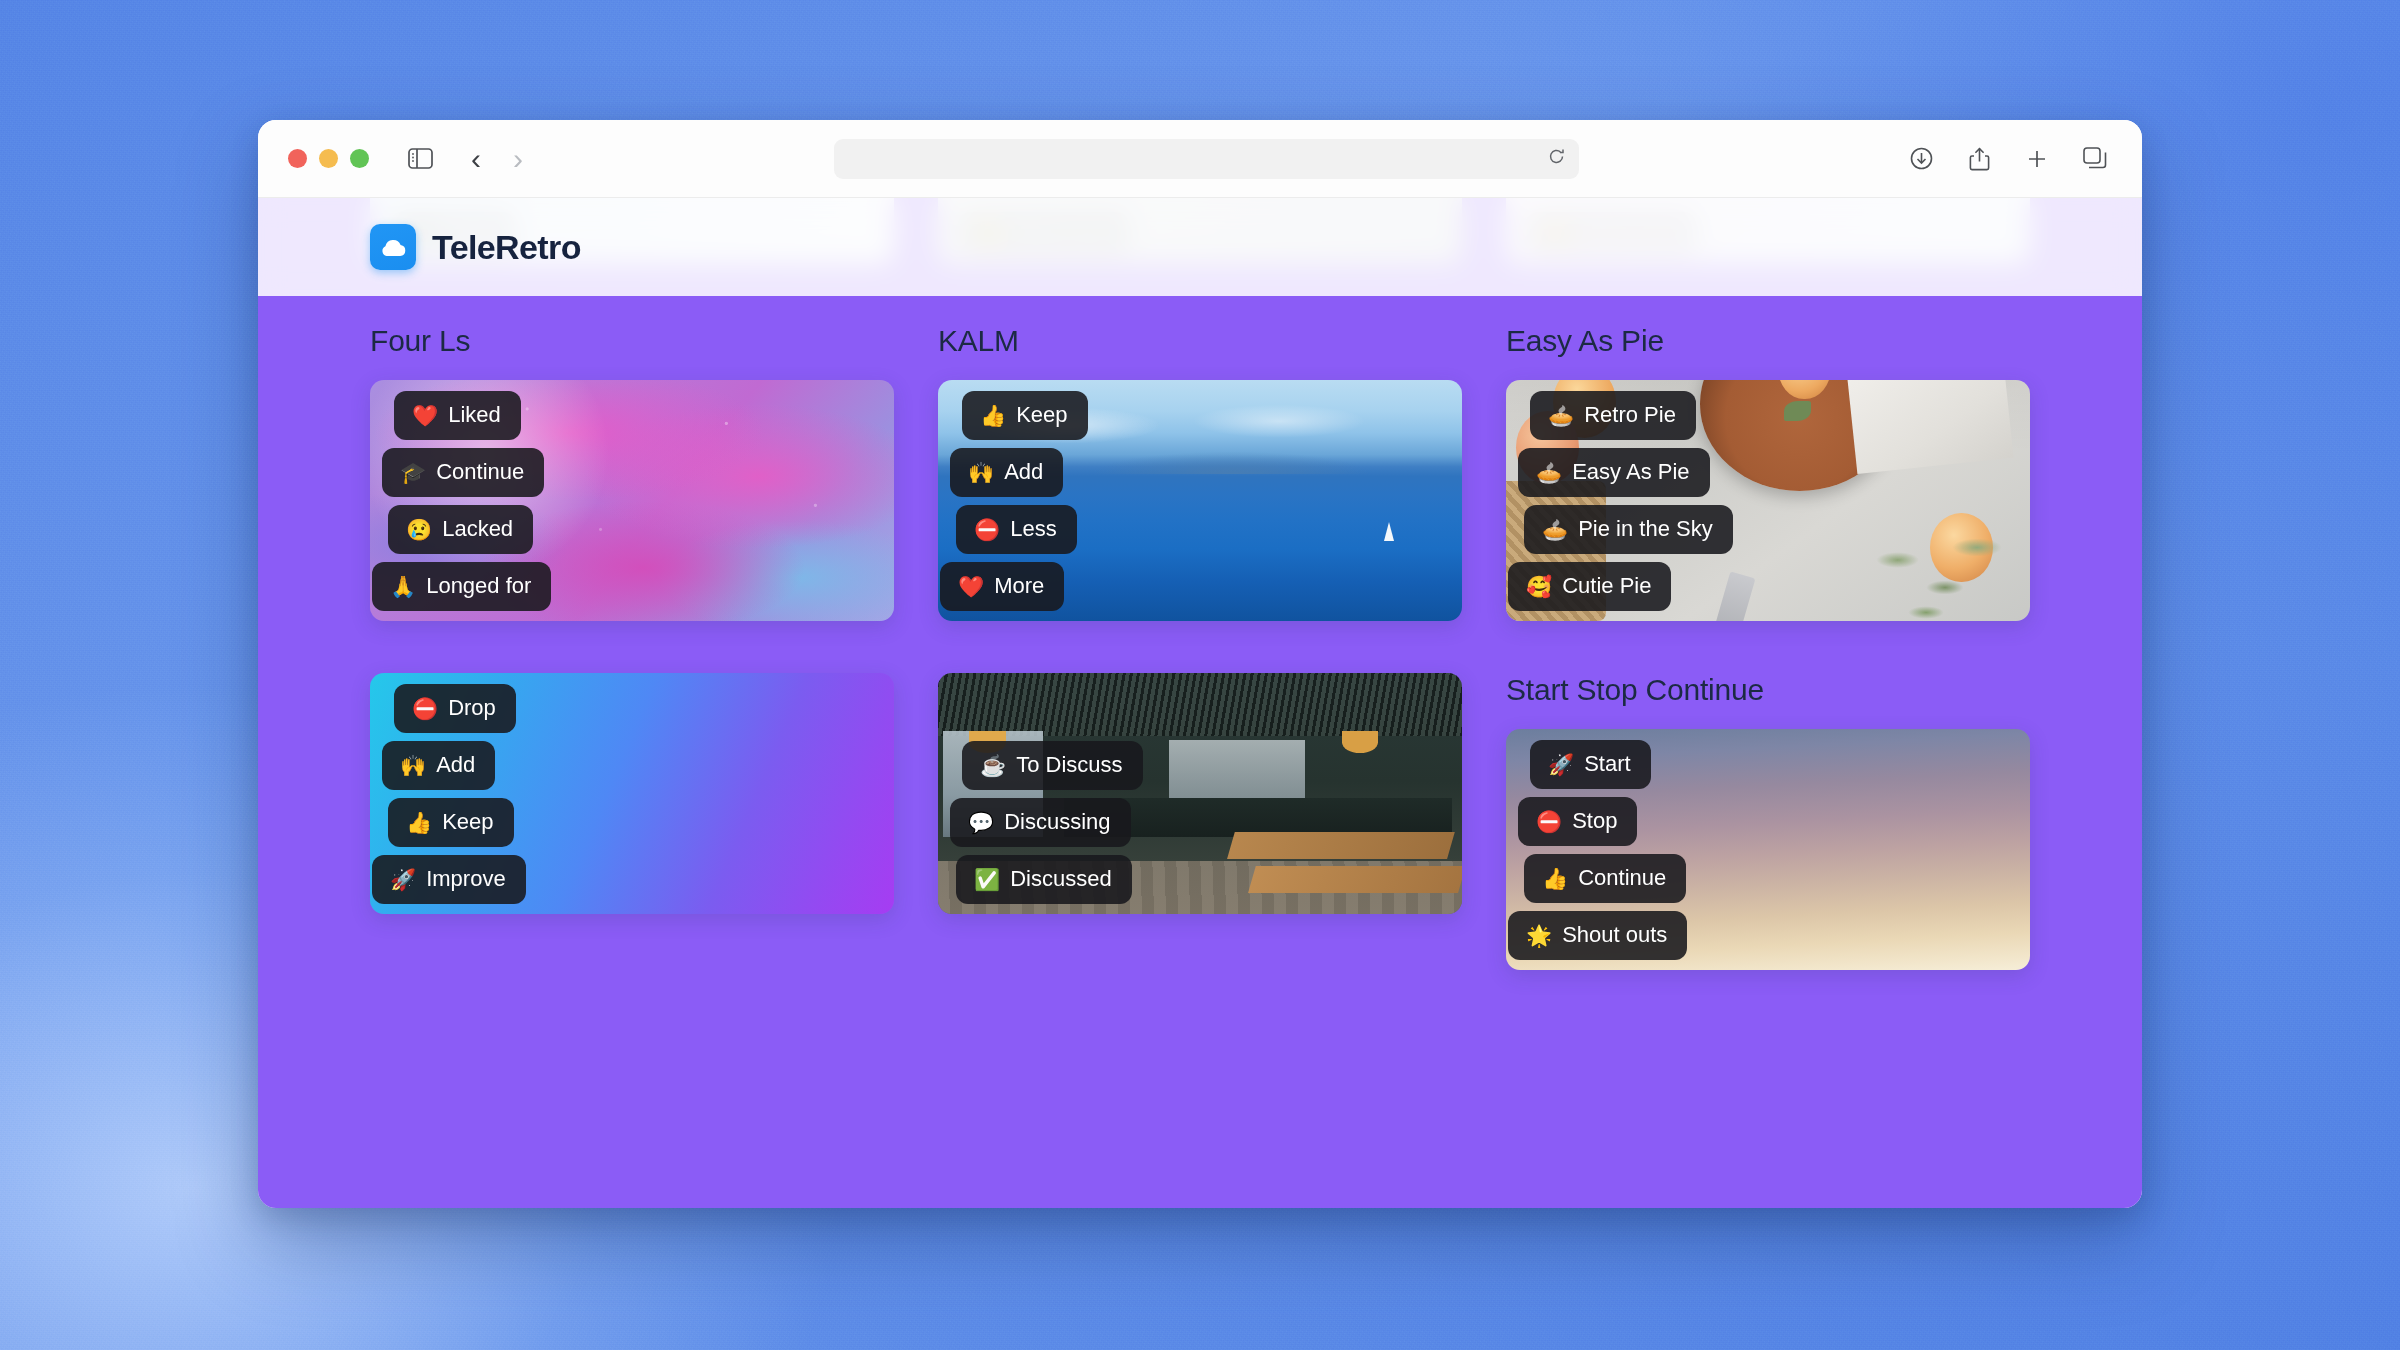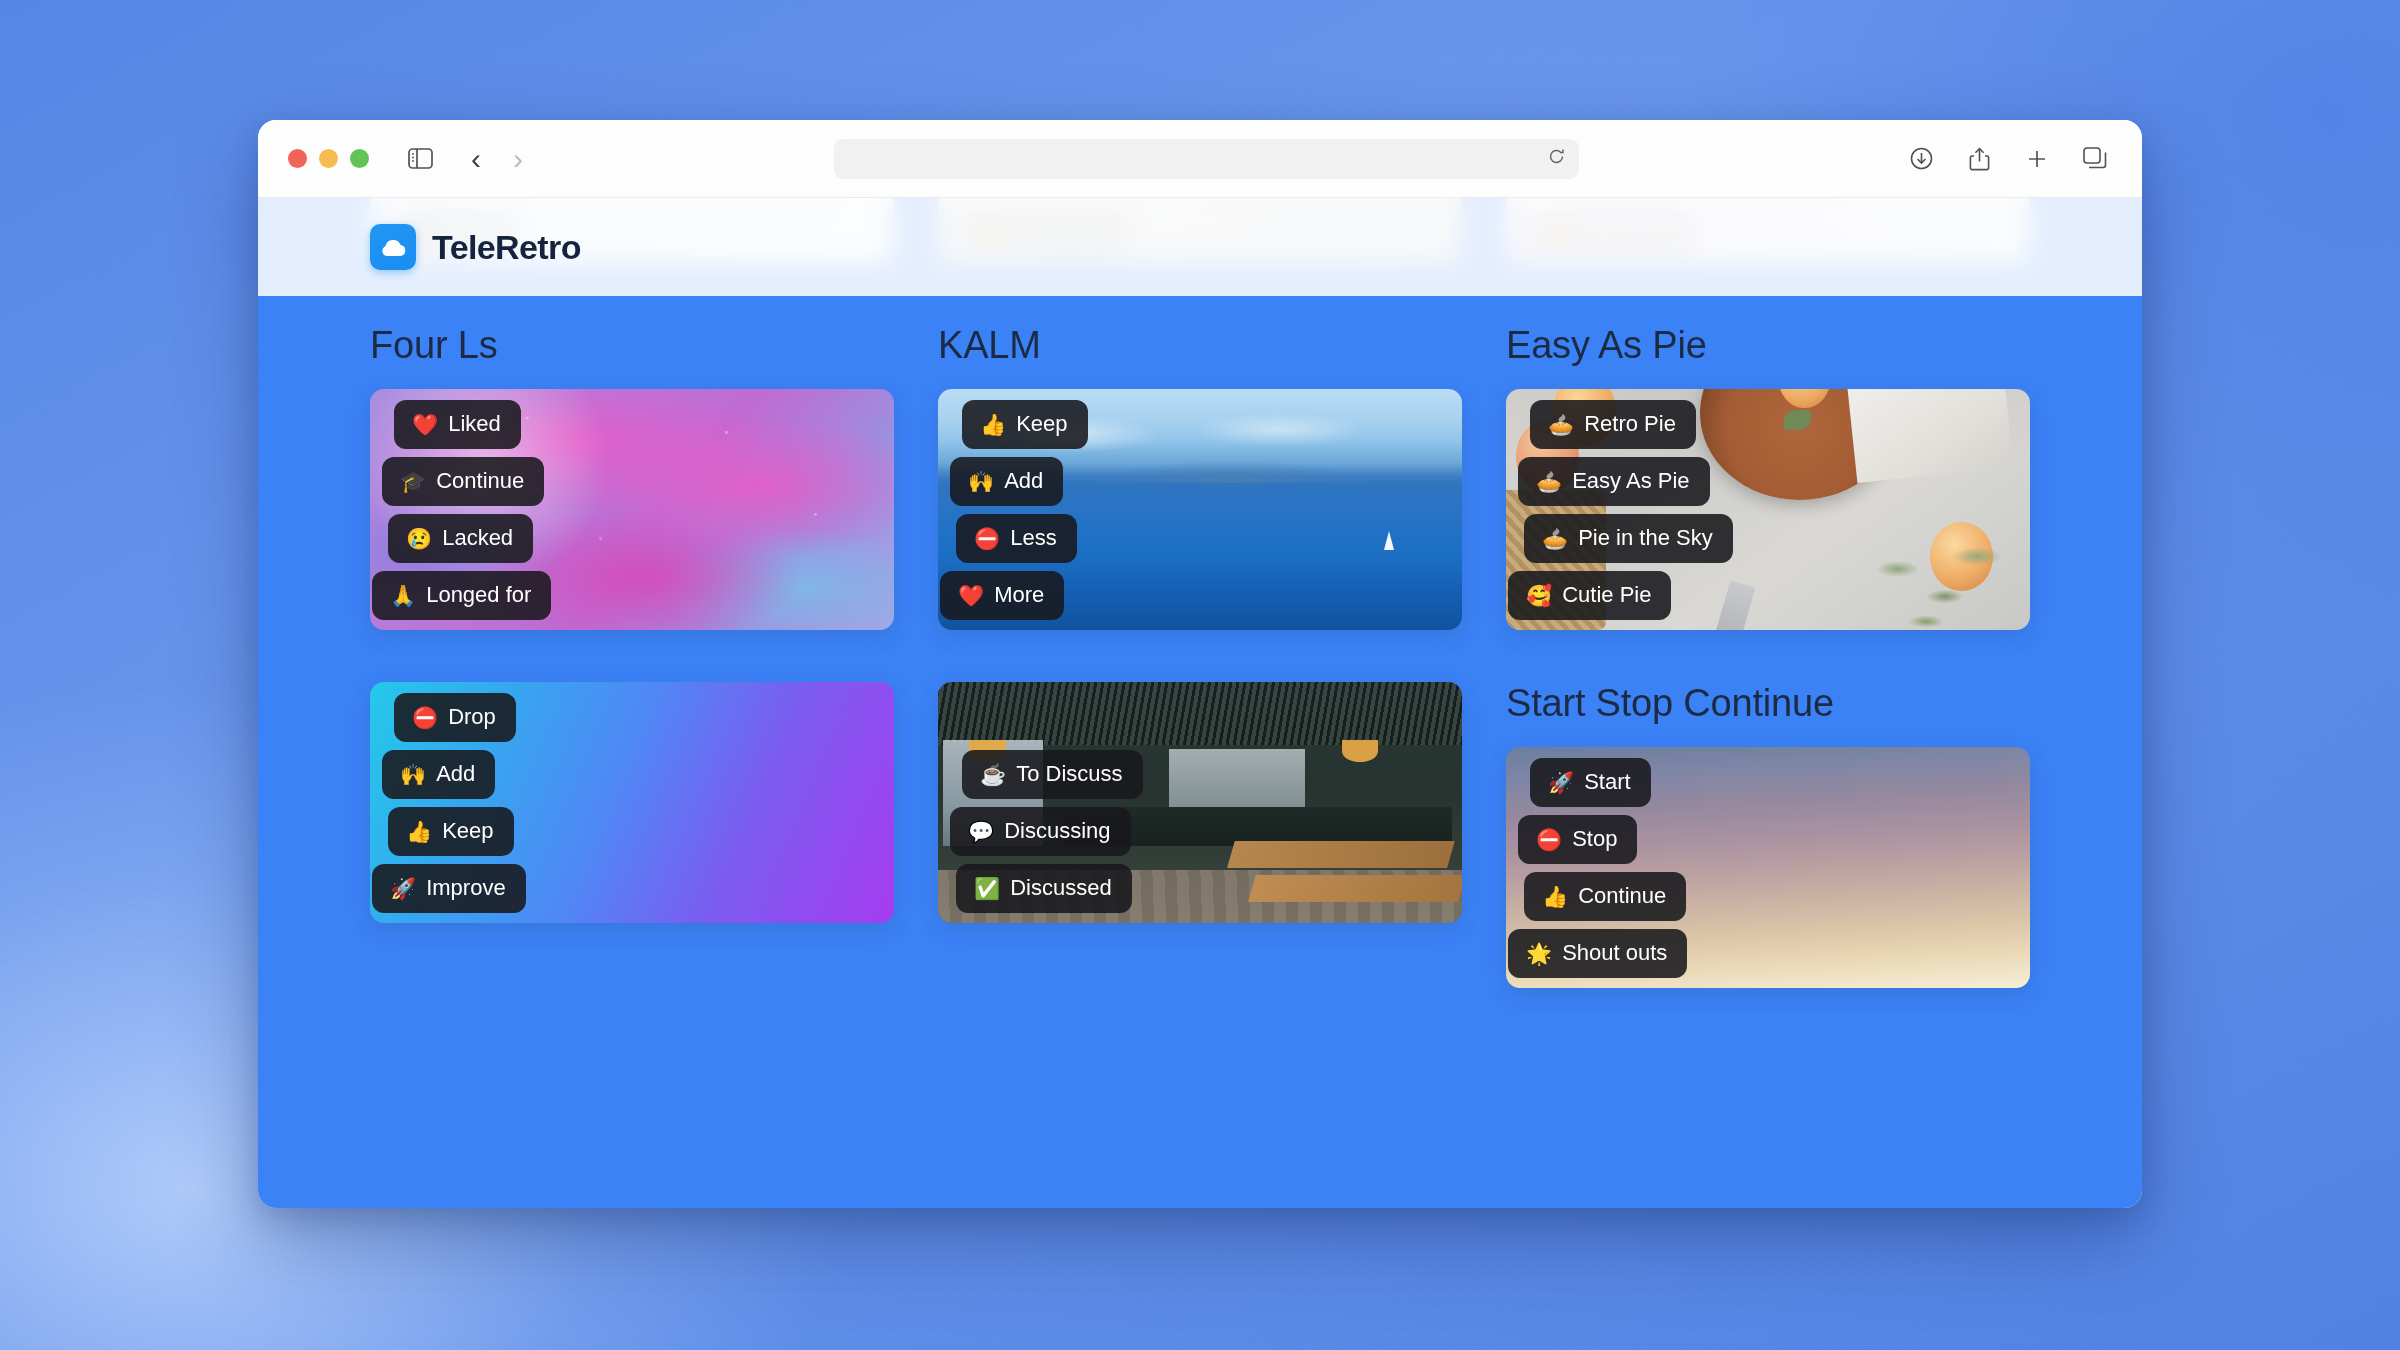--- a/index.html
+++ b/index.html
@@ -100,21 +100,21 @@
   }
   .address-text { font-size: 15px; color: #9b9ea3; }
   .reload-icon { position: absolute; right: 14px; color: #62656a; }
 
   .tb-right { display: flex; align-items: center; gap: 24px; margin-left: 26px; }
 
   
   .page-viewport {
     position: relative;
     height: 1010px;
-    background: #3b82f6;
+    background: #8b5cf6;
     overflow: hidden;
   }
 
   
   .ghost-row {
     position: absolute;
     top: -44px;
     left: 0;
     right: 0;
     height: 110px;
@@ -202,21 +202,21 @@
     left: 0; right: 0;
     padding: 28px 112px 0 112px;
     display: grid;
     grid-template-columns: repeat(3, 1fr);
     column-gap: 44px;
     row-gap: 52px;
     z-index: 6;
   }
   .format-item { position: relative; }
   .format-title {
-    font-size: 38px;
+    font-size: 30px;
     color: #1c2a44;
     margin-bottom: 22px;
     letter-spacing: -.2px;
     white-space: nowrap;
   }
   .format-card {
     height: 241px;
     border-radius: 14px;
     position: relative;
     overflow: hidden;

